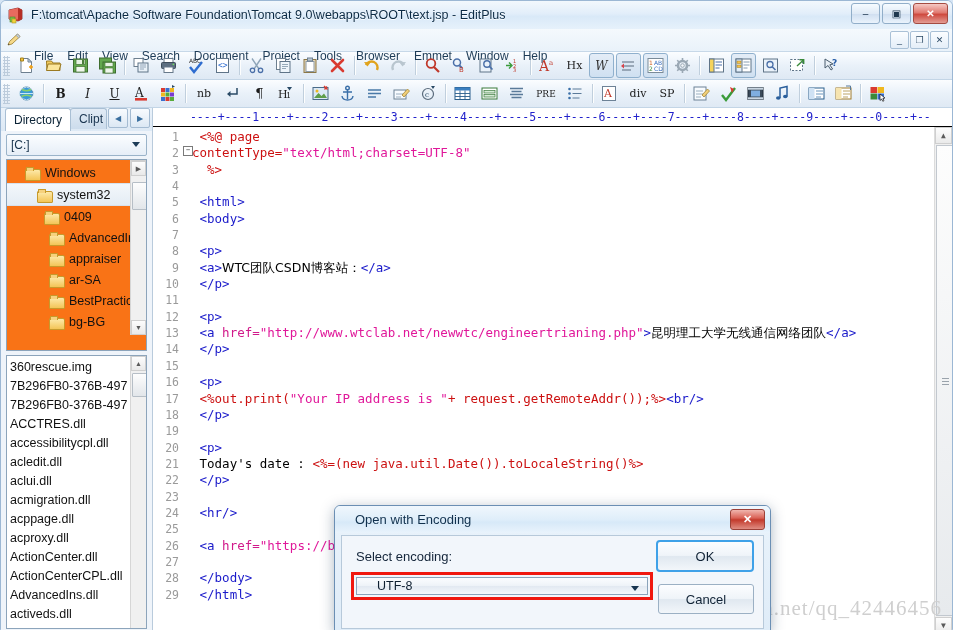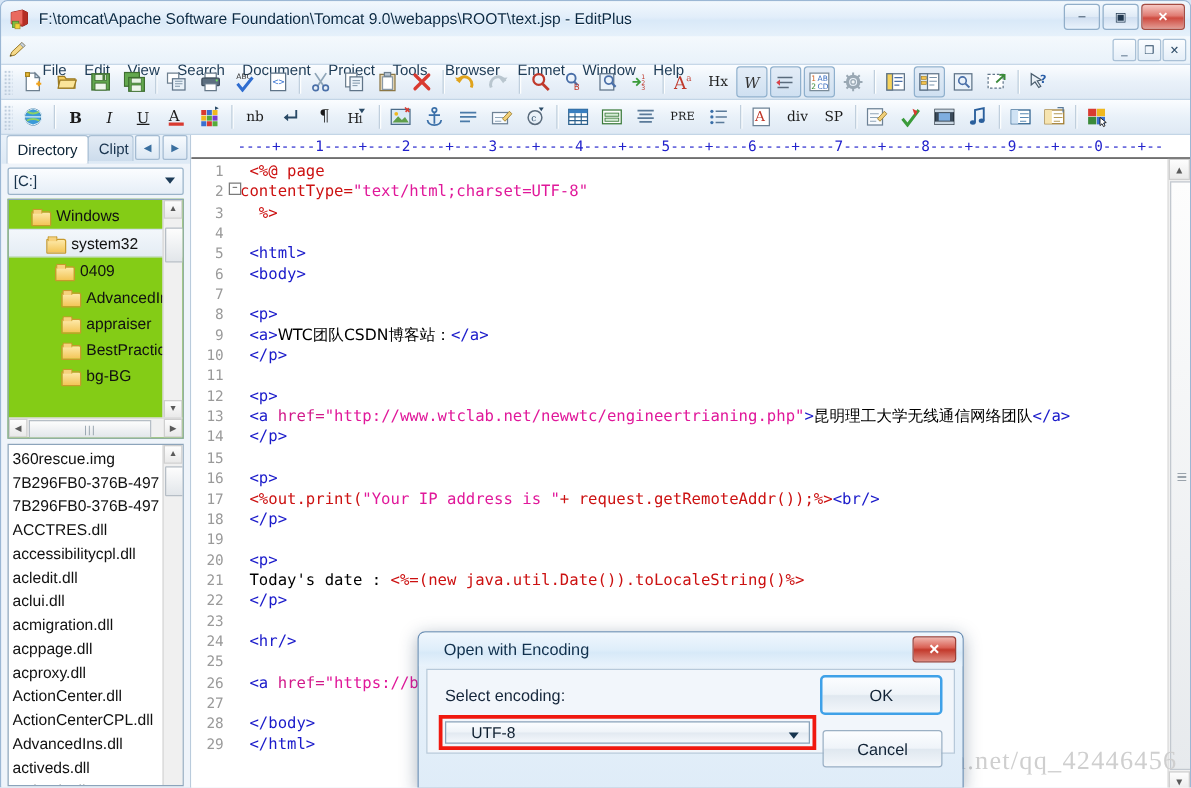--- a/index.html
+++ b/index.html
@@ -118,22 +118,22 @@
     border:1px solid #9ab3c9;border-radius:2px;
     background:linear-gradient(180deg,#fbfdff,#e6eef7);
     display:flex;align-items:center;padding:0 4px;
     font-size:12px;color:#17324b;position:relative;
   }
   .drivebox .caret{position:absolute;right:6px;top:7px;
     width:0;height:0;border-left:4px solid transparent;border-right:4px solid transparent;
     border-top:5px solid #1d3c58;}
   .treebox{
     margin:0 5px;flex:none;height:190px;
-    border:1px solid #8ca4bb;background:#84cc16;position:relative;
-    display:flex;flex-direction:column;overflow:hidden;
+    border:1px solid #8ca4bb;background:#f97316;position:relative;
+    display:flex;flex-direction:row;overflow:hidden;
   }
   .treelist{flex:1;overflow:hidden;padding:2px 0;}
   .trow{
     height:21px;display:flex;align-items:center;font-size:12.5px;color:#111;
     white-space:nowrap;padding-left:2px;
   }
   .trow.sel{background:linear-gradient(180deg,#f3f7fb,#e4ecf4);border:1px solid #d6e2ee;
     border-left:none;border-right:none;}
   .folder{
     width:15px;height:12px;flex:none;margin-right:5px;position:relative;
@@ -236,21 +236,21 @@
     font-size:13px;color:#10304d;position:relative;
     border-radius:5px 5px 0 0;
   }
   .dlg-close{
     position:absolute;right:5px;top:3px;width:33px;height:19px;border-radius:3px;
     border:1px solid #9c4037;color:#fff;font-weight:bold;font-size:11px;
     background:linear-gradient(180deg,#f0b6ae 0%,#da6256 42%,#c33a2c 52%,#e08d82 100%);
     display:flex;align-items:center;justify-content:center;
   }
   .dlg-body{
-    margin:2px 6px 0 6px;height:68px;
+    margin:2px 6px 0 6px;height:94px;
     border:1px solid #b7c9da;background:#f2f6fb;
     box-sizing:border-box;position:relative;
   }
   .dlg-label{position:absolute;left:14px;top:13px;font-size:13px;color:#14253a;}
   .combo-wrap{
     position:absolute;left:9px;top:36px;width:302px;height:28px;
     border:3px solid #f0180f;box-sizing:border-box;
   }
   .combo{
     position:absolute;left:2px;top:2px;right:2px;bottom:2px;
@@ -779,20 +779,24 @@
               <span class="folder"></span>
               <span>0409</span>
             </div>
           <div class="trow" style="padding-left:42px">
               <span class="folder"></span>
               <span>AdvancedIns</span>
             </div>
           <div class="trow" style="padding-left:42px">
               <span class="folder"></span>
               <span>appraiser</span>
+            </div>
+          <div class="trow" style="padding-left:42px">
+              <span class="folder"></span>
+              <span>ar-SA</span>
             </div>
           <div class="trow" style="padding-left:42px">
               <span class="folder"></span>
               <span>BestPractice</span>
             </div>
           <div class="trow" style="padding-left:42px">
               <span class="folder"></span>
               <span>bg-BG</span>
             </div>
           <div class="trow" style="padding-left:42px"></div>

